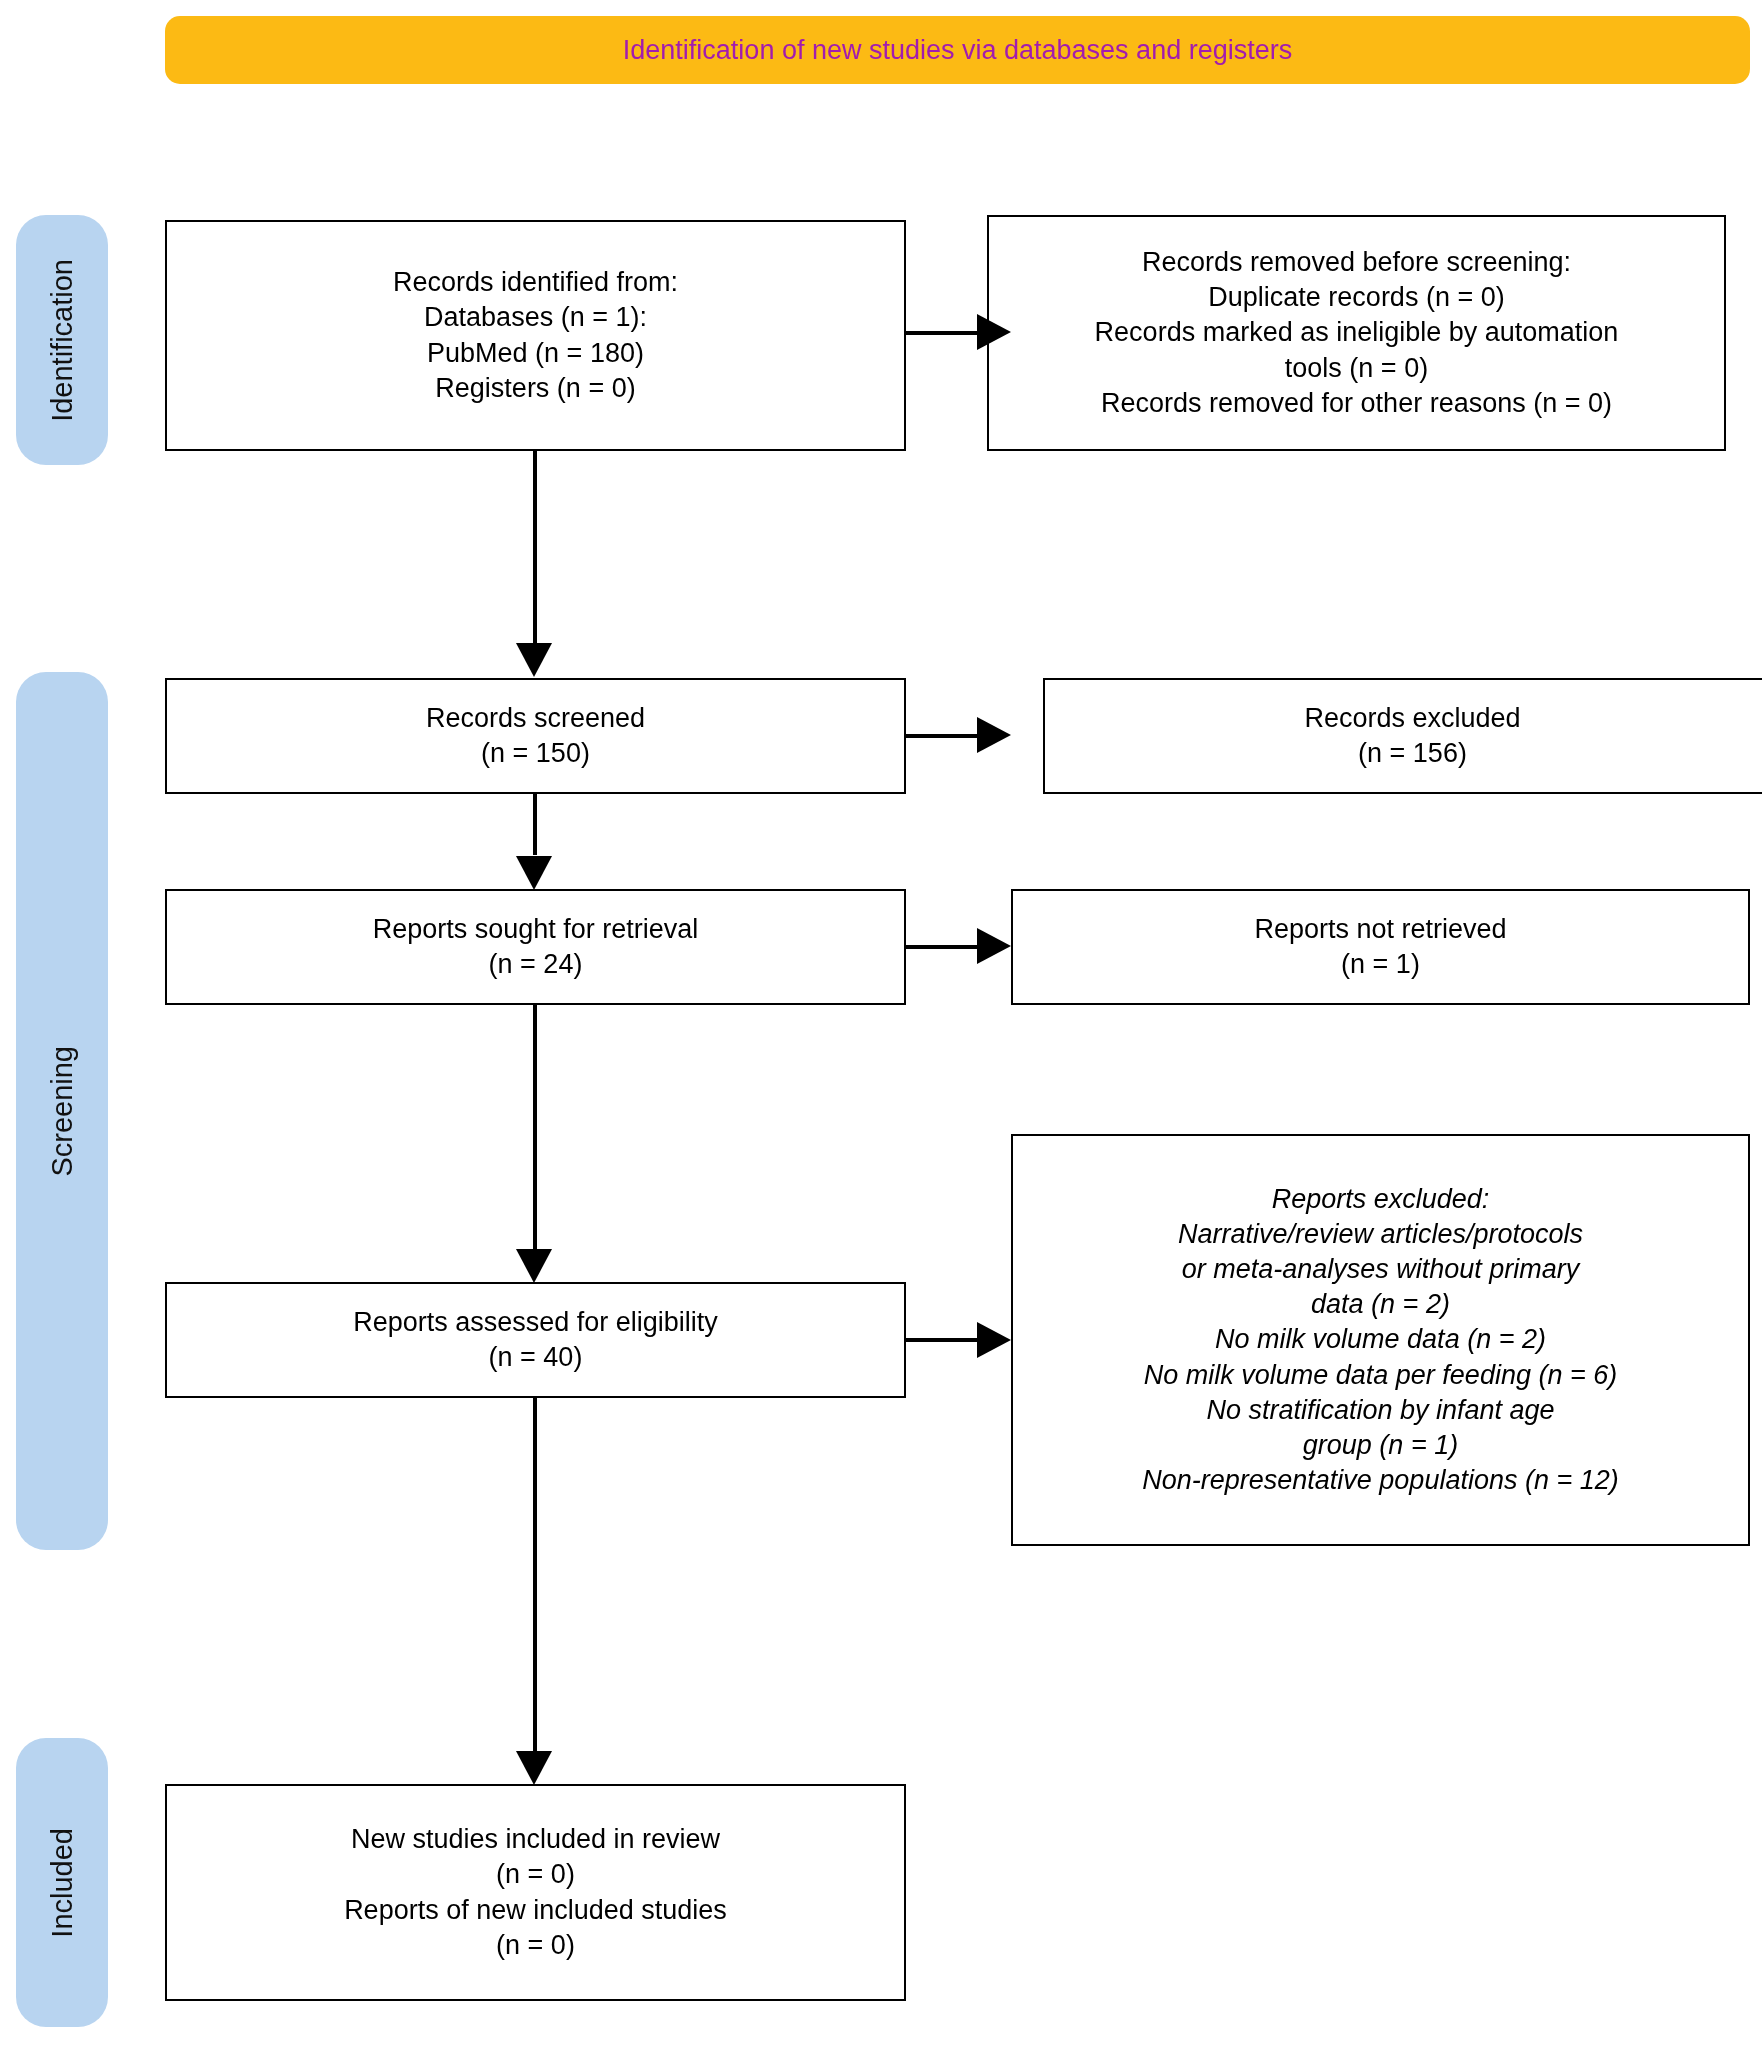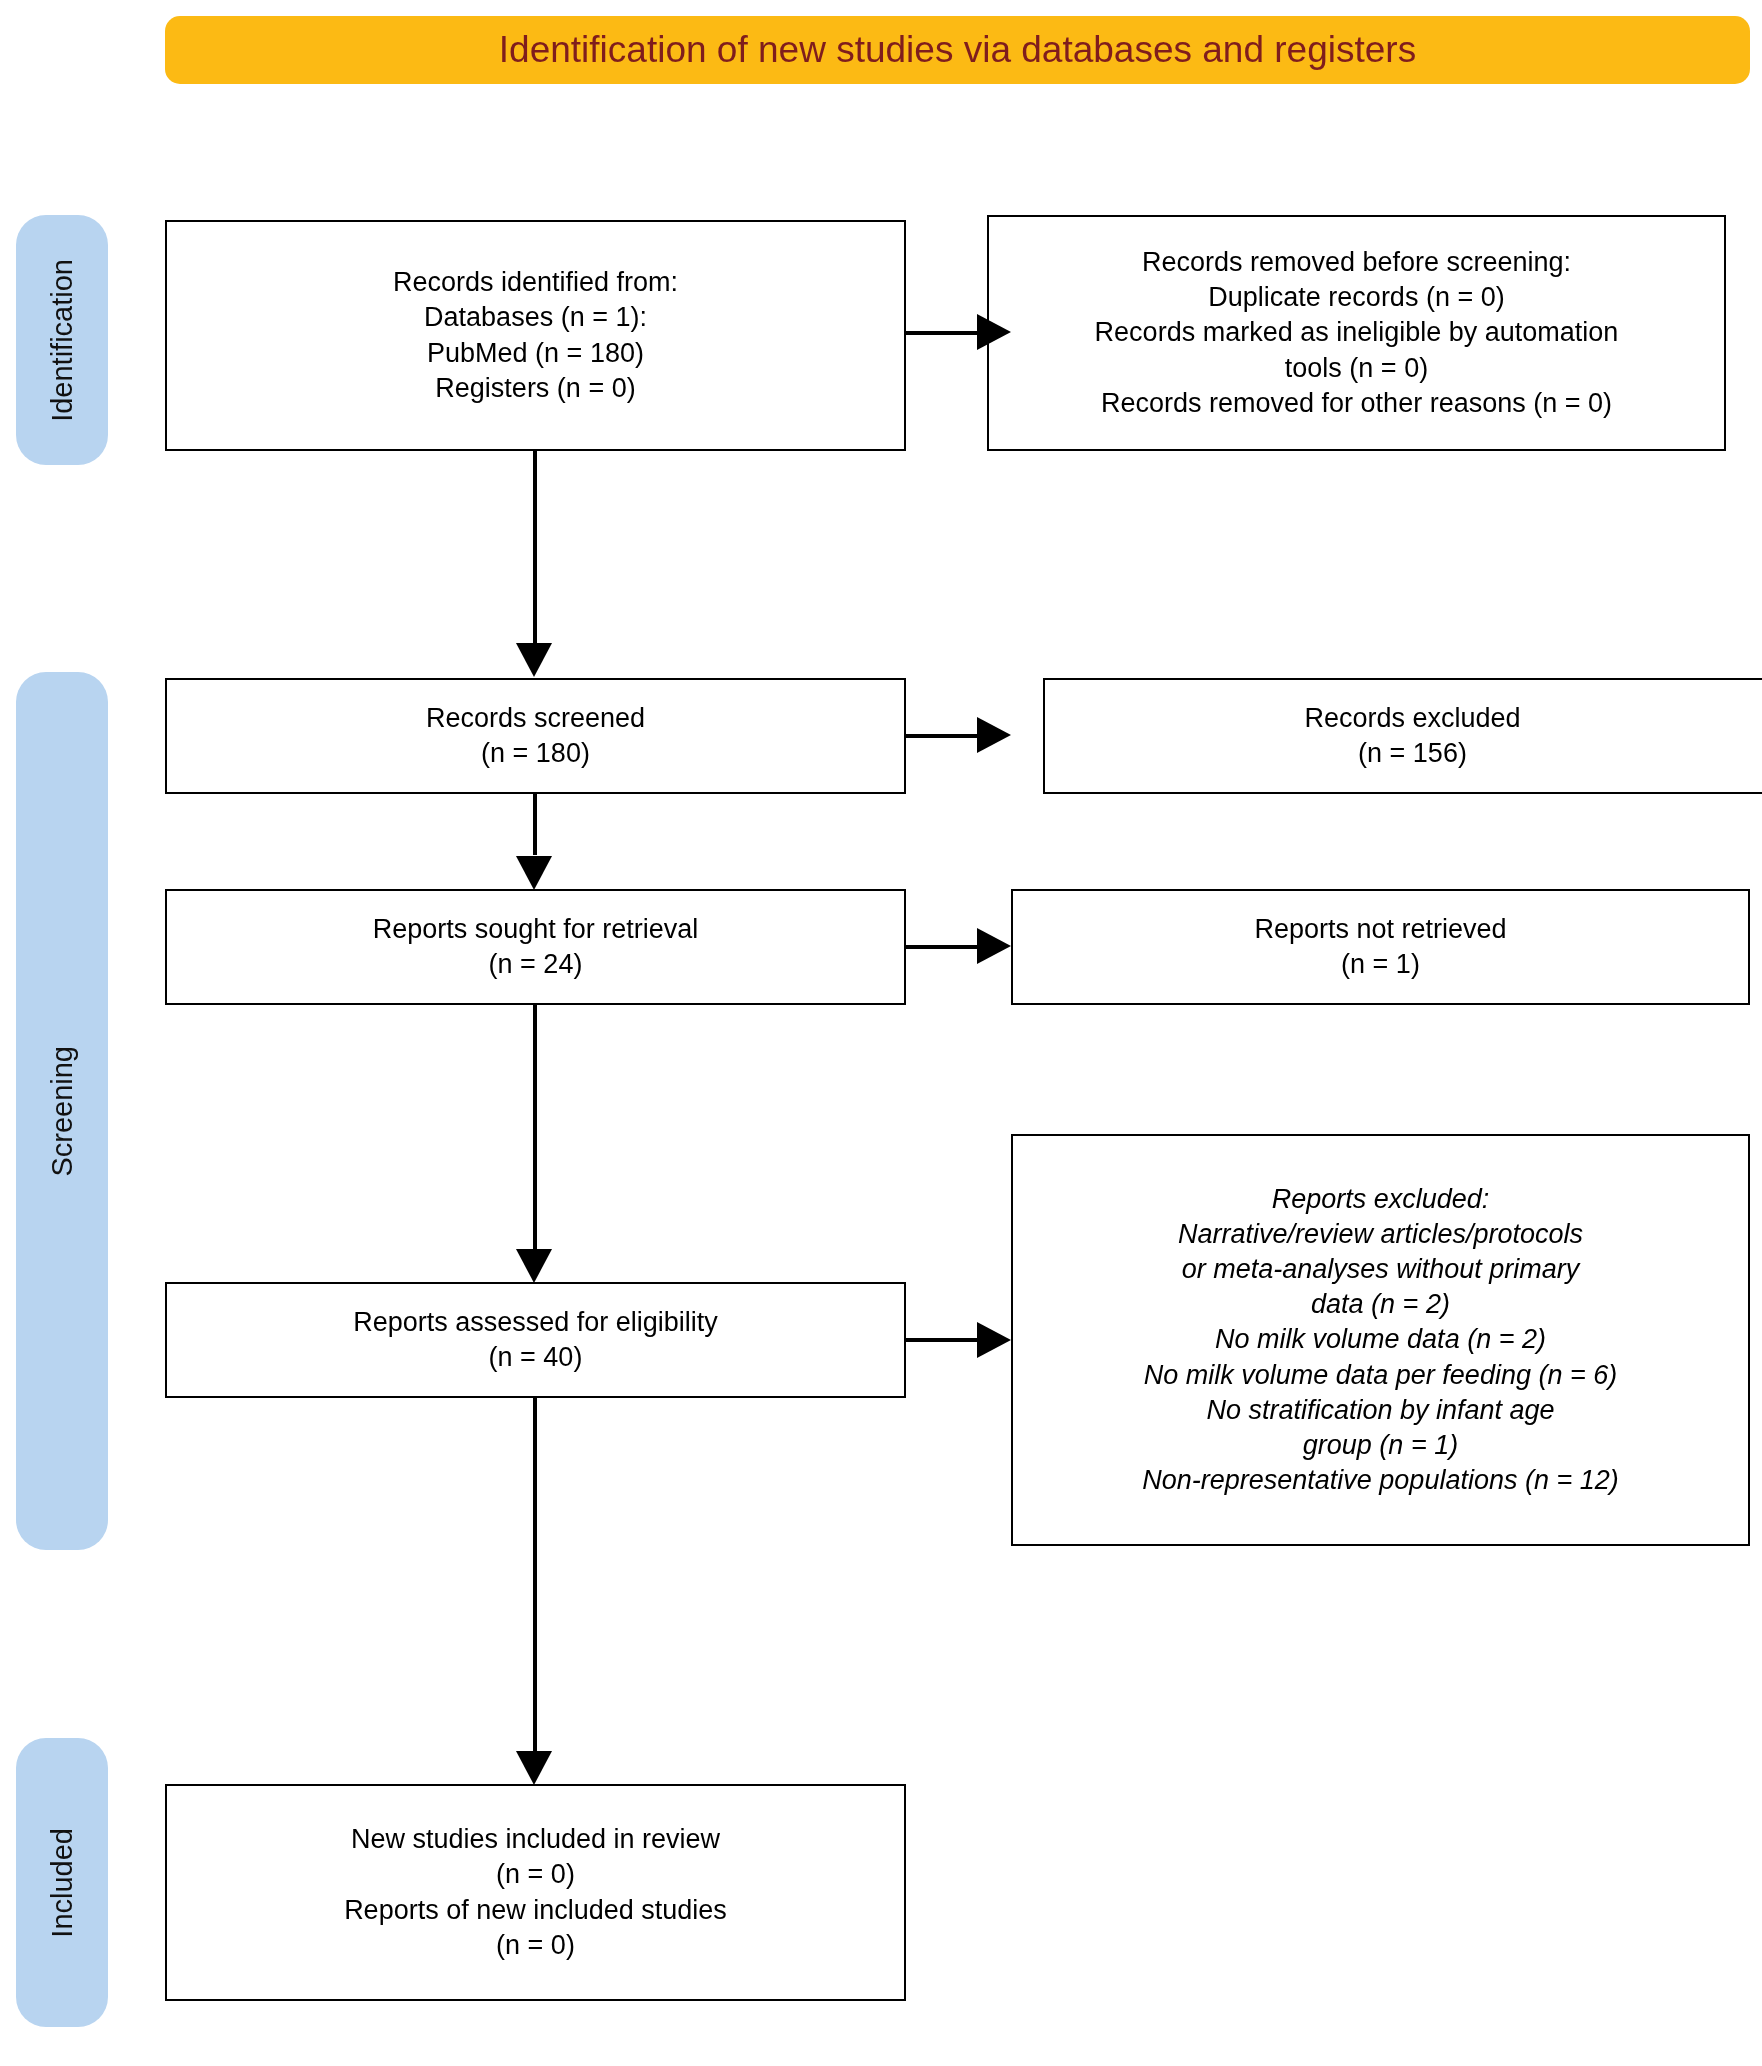--- a/index.html
+++ b/index.html
@@ -25,22 +25,22 @@
     top: 16px;
     width: 1585px;
     height: 68px;
     background: #FCBA14;
     border-radius: 15px;
     display: flex;
     align-items: center;
     justify-content: center;
   }
   .banner-text {
-    font-size: 37px;
-    color: #7f1d1d;
+    font-size: 27px;
+    color: #a21caf;
     letter-spacing: 0px;
     white-space: nowrap;
   }
 
   
   .stage {
     position: absolute;
     left: 16px;
     width: 92px;
     background: #B8D4F0;
@@ -163,21 +163,21 @@
   <div class="box" id="box-removed">
     <span class="box-text">Records removed before screening:
 Duplicate records (n = 0)
 Records marked as ineligible by automation
 tools (n = 0)
 Records removed for other reasons (n = 0)</span>
   </div>
 
   <div class="box" id="box-screened">
     <span class="box-text">Records screened
-(n = 180)</span>
+(n = 150)</span>
   </div>
 
   <div class="box" id="box-excluded">
     <span class="box-text">Records excluded
 (n = 156)</span>
   </div>
 
   <div class="box" id="box-sought">
     <span class="box-text">Reports sought for retrieval
 (n = 24)</span>

